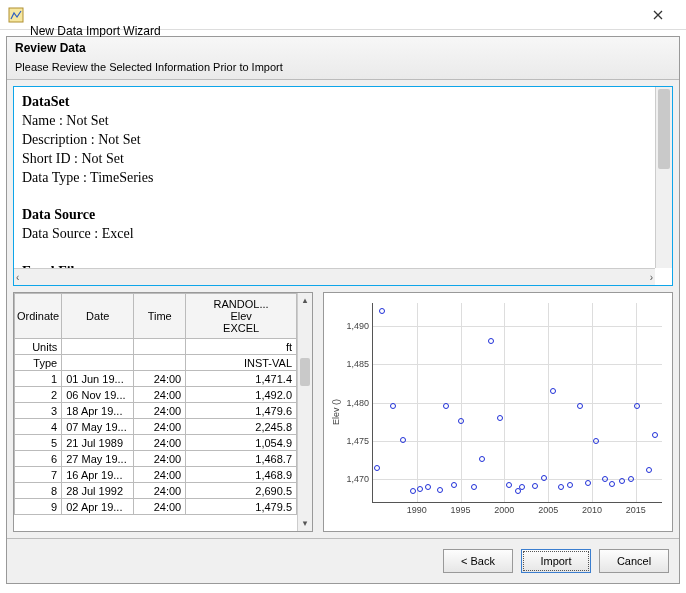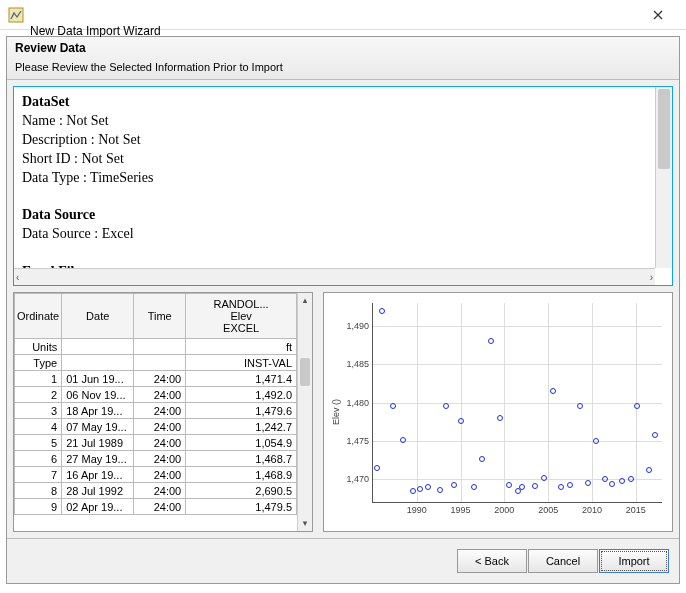--- a/index.html
+++ b/index.html
@@ -169,21 +169,21 @@
     border: 1px solid #2030d8;
     border-radius: 50%;
     background: transparent;
     transform: translate(-50%, -50%);
   }
   .footer {
     border-top: 1px solid #bbb;
     padding: 10px;
     display: flex;
     justify-content: flex-end;
-    gap: 1px;
+    gap: 8px;
     background: #f0f0f0;
   }
   .btn {
     min-width: 70px;
     height: 24px;
     border: 1px solid #999;
     background: linear-gradient(#fdfdfd,#e6e6e6);
     font-size: 11px;
     display: inline-flex; align-items: center; justify-content: center;
     padding: 0 12px;
@@ -284,21 +284,21 @@
             <tr>
               <td>3</td>
               <td class="left">18 Apr 19...</td>
               <td>24:00</td>
               <td>1,479.6</td>
             </tr>
             <tr>
               <td>4</td>
               <td class="left">07 May 19...</td>
               <td>24:00</td>
-              <td>1,242.7</td>
+              <td>2,245.8</td>
             </tr>
             <tr>
               <td>5</td>
               <td class="left">21 Jul 1989</td>
               <td>24:00</td>
               <td>1,054.9</td>
             </tr>
             <tr>
               <td>6</td>
               <td class="left">27 May 19...</td>
@@ -391,16 +391,16 @@
           <div class="point" style="left: 89.3939%; top: 88.4615%;"></div>
           <div class="point" style="left: 91.5152%; top: 51.9231%;"></div>
           <div class="point" style="left: 95.4545%; top: 83.8462%;"></div>
           <div class="point" style="left: 97.5758%; top: 66.1538%;"></div>
         </div>
     </div>
   </div>
 
   <div class="footer">
     <div class="btn">&lt; Back</div>
+    <div class="btn primary">Import</div>
     <div class="btn">Cancel</div>
-    <div class="btn primary">Import</div>
   </div>
 </div>
 
 </body></html>

